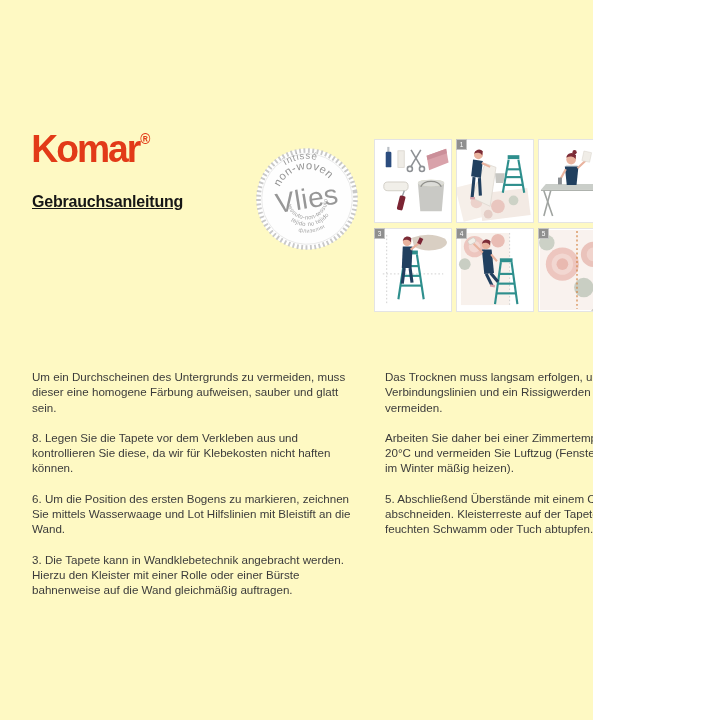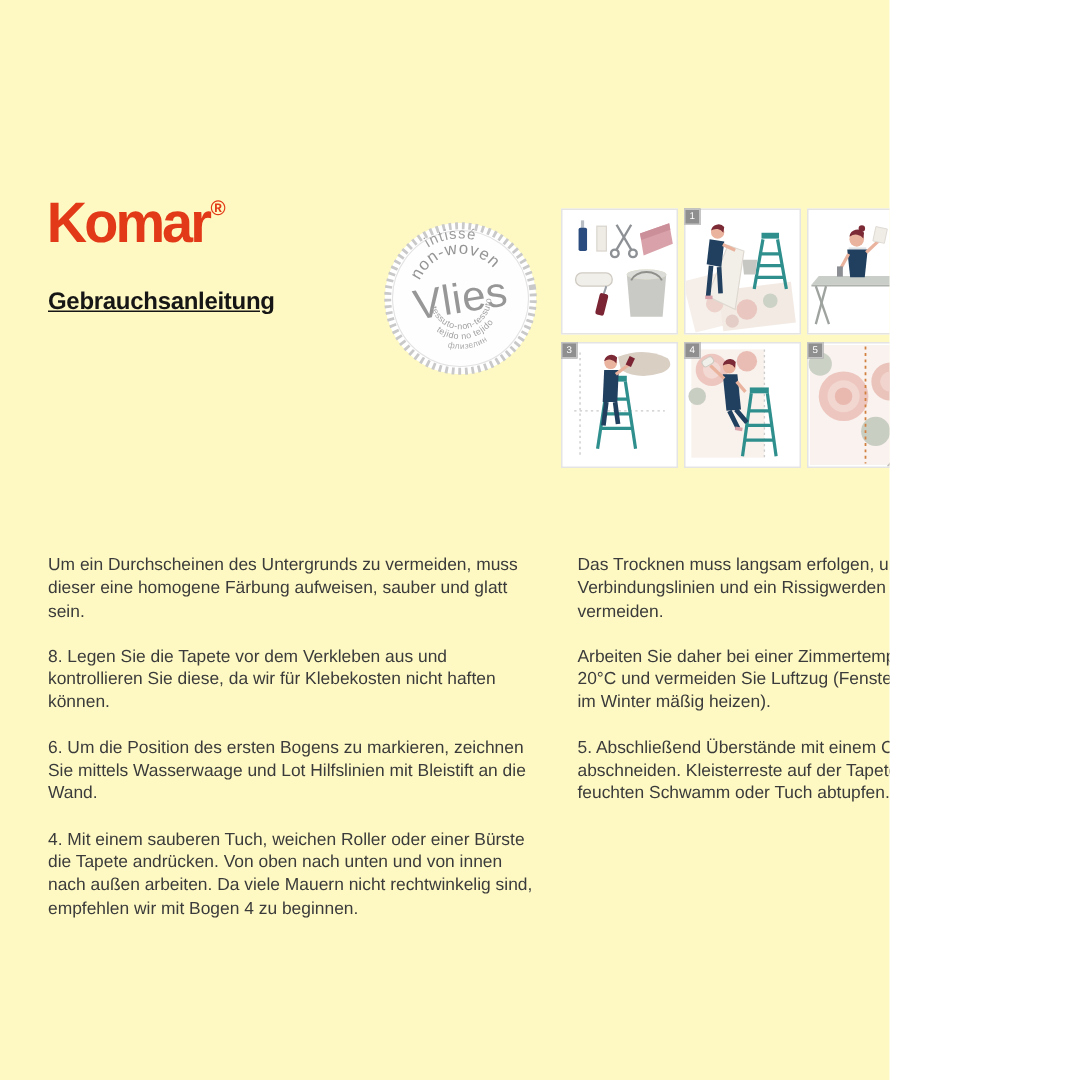--- a/index.html
+++ b/index.html
@@ -283,21 +283,21 @@
         </g>
       </svg>
       <span class="tag">6</span>
     </figure>
   </div>
 
   <div class="col col-left">
     <p>Um ein Durchscheinen des Untergrunds zu vermeiden, muss dieser eine homogene Färbung aufweisen, sauber und glatt sein.</p>
     <p>8. Legen Sie die Tapete vor dem Verkleben aus und kontrollieren Sie diese, da wir für Klebekosten nicht haften können.</p>
     <p>6. Um die Position des ersten Bogens zu markieren, zeichnen Sie mittels Wasserwaage und Lot Hilfslinien mit Bleistift an die Wand.</p>
-    <p>4. Mit einem sauberen Tuch, weichen Roller oder einer Bürste die Tapete andrücken. Von oben nach unten und von innen nach außen arbeiten. Da viele Mauern nicht rechtwinkelig sind, empfehlen wir mit Bogen 4 zu beginnen.</p>
+    <p>3. Die Tapete kann in Wandklebetechnik angebracht werden. Hierzu den Kleister mit einer Rolle oder einer Bürste bahnenweise auf die Wand  gleichmäßig auftragen.</p>
   </div>
 
   <div class="col col-right">
     <p>Das Trocknen muss langsam erfolgen, um ein Klaffen an den Verbindungslinien und ein Rissigwerden der Tapete zu vermeiden.</p>
     <p>Arbeiten Sie daher bei einer Zimmertemperatur von ca. 18-20°C und vermeiden Sie Luftzug (Fenster geschlossen halten, im Winter mäßig heizen).</p>
     <p>5. Abschließend Überstände mit einem Cutter vorsichtig abschneiden. Kleisterreste auf der Tapete sofort mit einem feuchten Schwamm oder Tuch abtupfen.</p>
   </div>
 
 </div>
 

